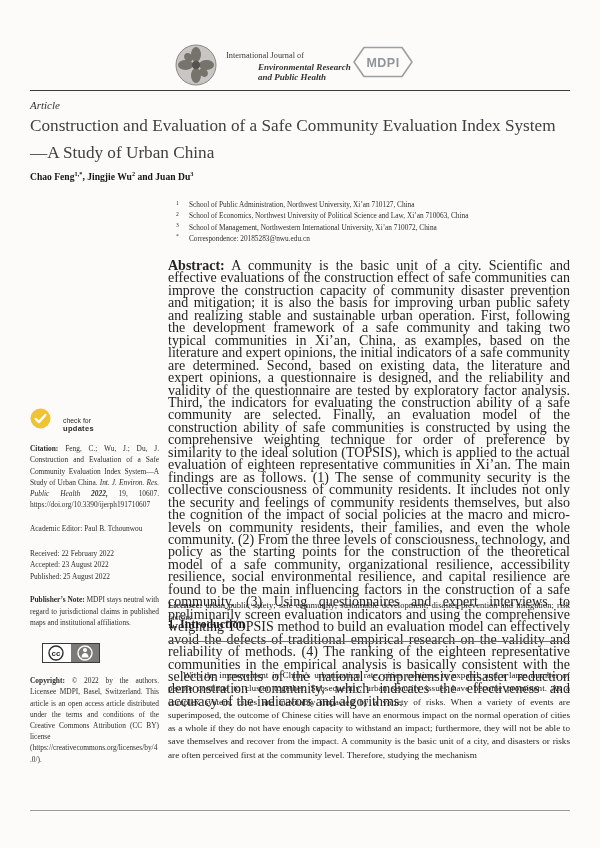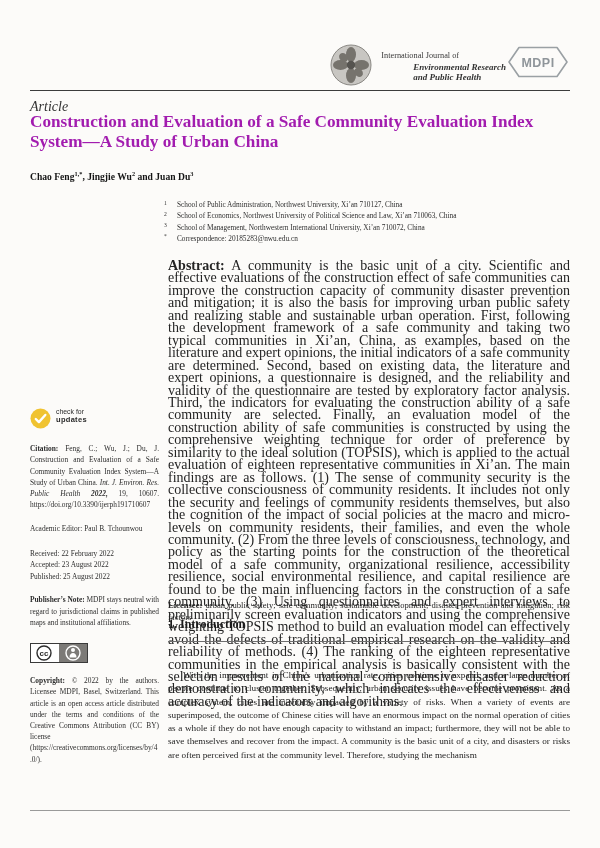--- a/index.html
+++ b/index.html
@@ -4,52 +4,52 @@
 <style>
   * { margin:0; padding:0; box-sizing:border-box; }
   html,body { background:#fcfbf9; }
   .page {
     position:relative; width:600px; height:848px; margin:0 auto;
     background:#fcfbf9; color:#262626;
     font-family:"Liberation Serif", serif;
     overflow:hidden;
   }
   
-  .header { position:absolute; left:20px; right:30px; top:44px; display:flex; justify-content:flex-end; align-items:flex-start; }
+  .header { position:absolute; left:20px; right:30px; top:44px; display:flex; justify-content:center; align-items:flex-start; }
   .journal-brand { display:flex; gap:9px; align-items:center; }
   .journal-name { font-size:8.3px; line-height:10.8px; color:#3a3a3a; }
   .journal-name .l1 { font-style:normal; }
   .journal-name .l2, .journal-name .l3 { font-weight:bold; font-style:italic; font-size:9px; color:#333;margin-left:32px; }
   .header-rule { position:absolute; left:30px; right:30px; top:90px; border-top:1.6px solid #3c3c3c; }
   
-  .article-label { position:absolute; left:30px; top:99px; font-style:italic; font-size:14px; color:#333; }
-  .title { position:absolute; left:30px; top:112px; width:542px; font-size:17.2px; font-weight:bold; line-height:20px; color:#a21caf; }
+  .article-label { position:absolute; left:30px; top:99px; font-style:italic; font-size:11px; color:#333; }
+  .title { position:absolute; left:30px; top:112px; width:542px; font-size:17.2px; font-weight:normal; line-height:27px; color:#404040; }
   .authors { position:absolute; left:30px; top:170px; font-size:9.6px; font-weight:bold; color:#151515; }
   .authors sup { font-size:6.3px; vertical-align:super; }
   
-  .affiliations { position:absolute; left:164px; top:199px; width:402px; }
+  .affiliations { position:absolute; left:176px; top:199px; width:402px; }
   .aff-row { display:flex; font-size:7.3px; line-height:11.3px; color:#2e2e2e; }
   .aff-marker { width:13px; flex:0 0 13px; font-size:5.6px; position:relative; top:-1.5px; }
   
   .abstract { position:absolute; left:168px; top:260px; width:402px; font-size:14px; line-height:12.45px; text-align:justify; color:#242424; overflow-wrap:anywhere; }
   .keywords { position:absolute; left:168px; top:599px; width:402px; font-size:8.6px; line-height:12.45px; text-align:justify; color:#242424; }
   .mid-rule { position:absolute; left:168px; width:402px; top:641px; border-top:1px solid #6f6f6f; }
   .section-heading { position:absolute; left:168px; top:617px; font-size:12px; font-weight:bold; color:#1b1b1b; }
   .body-para { position:absolute; left:168px; top:669px; width:402px; font-size:9.2px; line-height:13.3px; text-align:justify; text-indent:15px; color:#242424; }
   
   .sidebar { position:absolute; left:30px; top:408px; width:129px; font-size:7.4px; line-height:11.2px; color:#2e2e2e; text-align:justify; overflow-wrap:anywhere; }
   .sb-block { margin-bottom:13px; }
-  .check-badge { display:flex; align-items:flex-start; gap:5px; margin-bottom:11px; cursor:pointer; }
+  .check-badge { display:flex; align-items:flex-end; gap:12px; margin-bottom:11px; cursor:pointer; }
   .cb-text { font-family:"Liberation Sans", sans-serif; font-size:6.9px; line-height:7.6px; color:#2b2b2b; text-align:left; }
   .cb-text b { font-size:7.5px; letter-spacing:0.3px; }
   .sb-editor { margin-bottom:13px; }
   .sb-dates div { line-height:11.6px; }
   .sb-dates { margin-bottom:12px; }
   .sb-note { margin-bottom:15px; }
-  .cc-badge { margin:10px 0 9px 0; cursor:pointer;text-decoration:underline; }
+  .cc-badge { margin:10px 0 9px 12px; cursor:pointer;text-decoration:underline; }
   .it { font-style:italic; }
   .bi { font-style:italic; font-weight:bold; }
   
   .footer-rule { position:absolute; left:30px; right:30px; top:810px; border-top:0.8px solid #9a9a9a; }
   .footer { position:absolute; left:30px; right:30px; top:817px; display:flex; justify-content:space-between; font-size:7.4px; color:#333; }
 </style>
 </head>
 <body>
 
 <div class="page">

